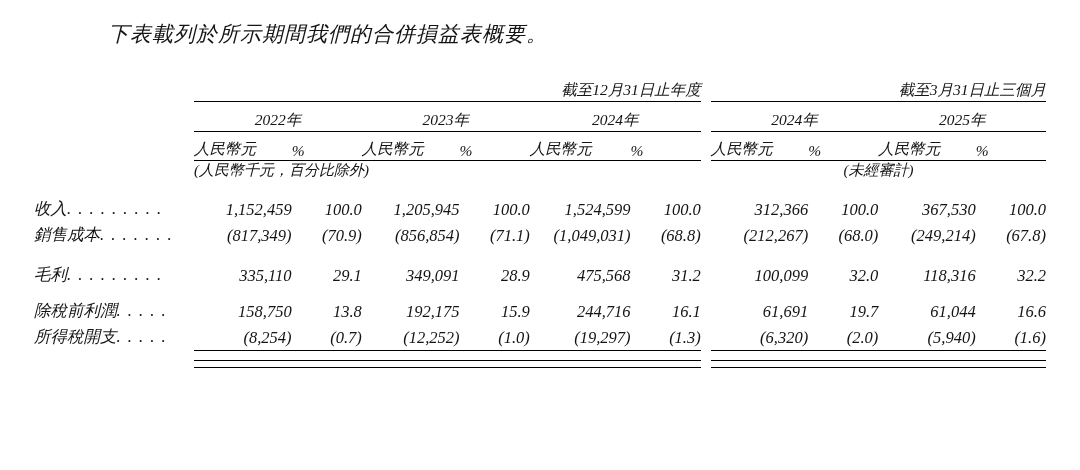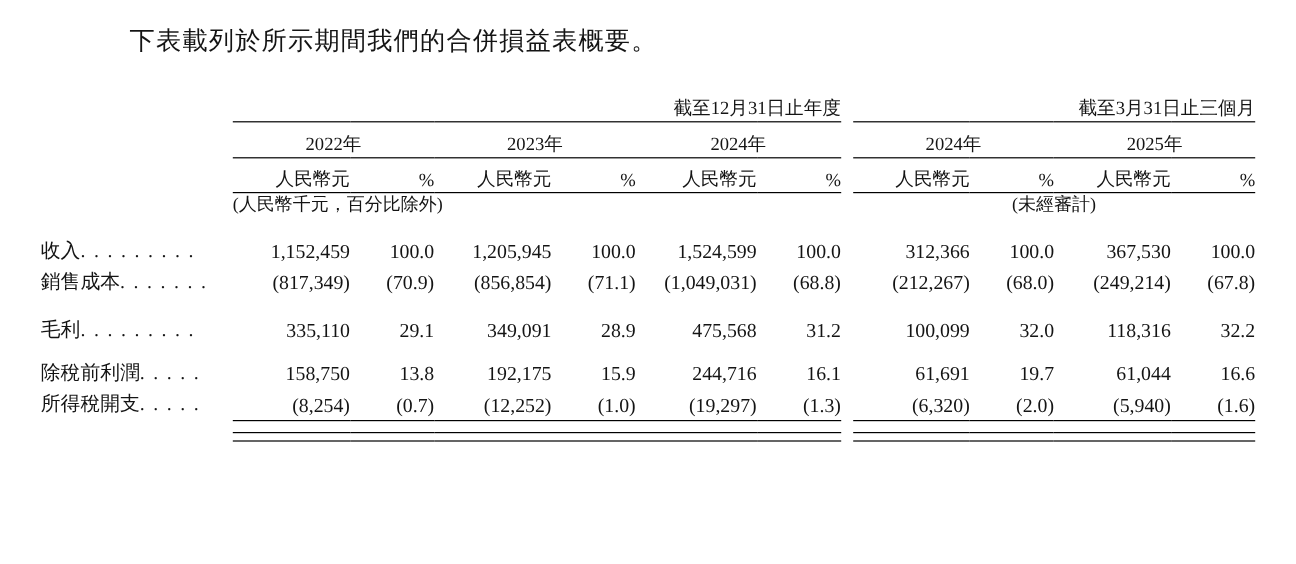--- a/index.html
+++ b/index.html
@@ -14,20 +14,21 @@
     color: #141414;
     position: relative;
     overflow: hidden;
   }
 
   .page {
     position: relative;
     width: 1080px;
     height: 470px;
     box-sizing: border-box;
+    font-style: italic;
   }
 
   .intro {
     position: absolute;
     left: 108px;
     top: 20px;
     font-size: 21px;
     letter-spacing: 1px;
     font-family: "Liberation Serif", "DejaVu Serif", serif;
     white-space: nowrap;
@@ -91,21 +92,21 @@
   }
   .unaudited {
     text-align: center;
     font-size: 15px;
     white-space: nowrap;
     padding-top: 5px;
     margin-top: 32px;
   }
 
   .sub {
-    text-align: right;
+    text-align: left;
     font-size: 15.5px;
     white-space: nowrap;
     padding-bottom: 3px;
   }
   .sub-line { border-bottom: 1.3px solid #000; }
 
   .rowgap { height: 16px; }
 
   .label {
     white-space: nowrap;

